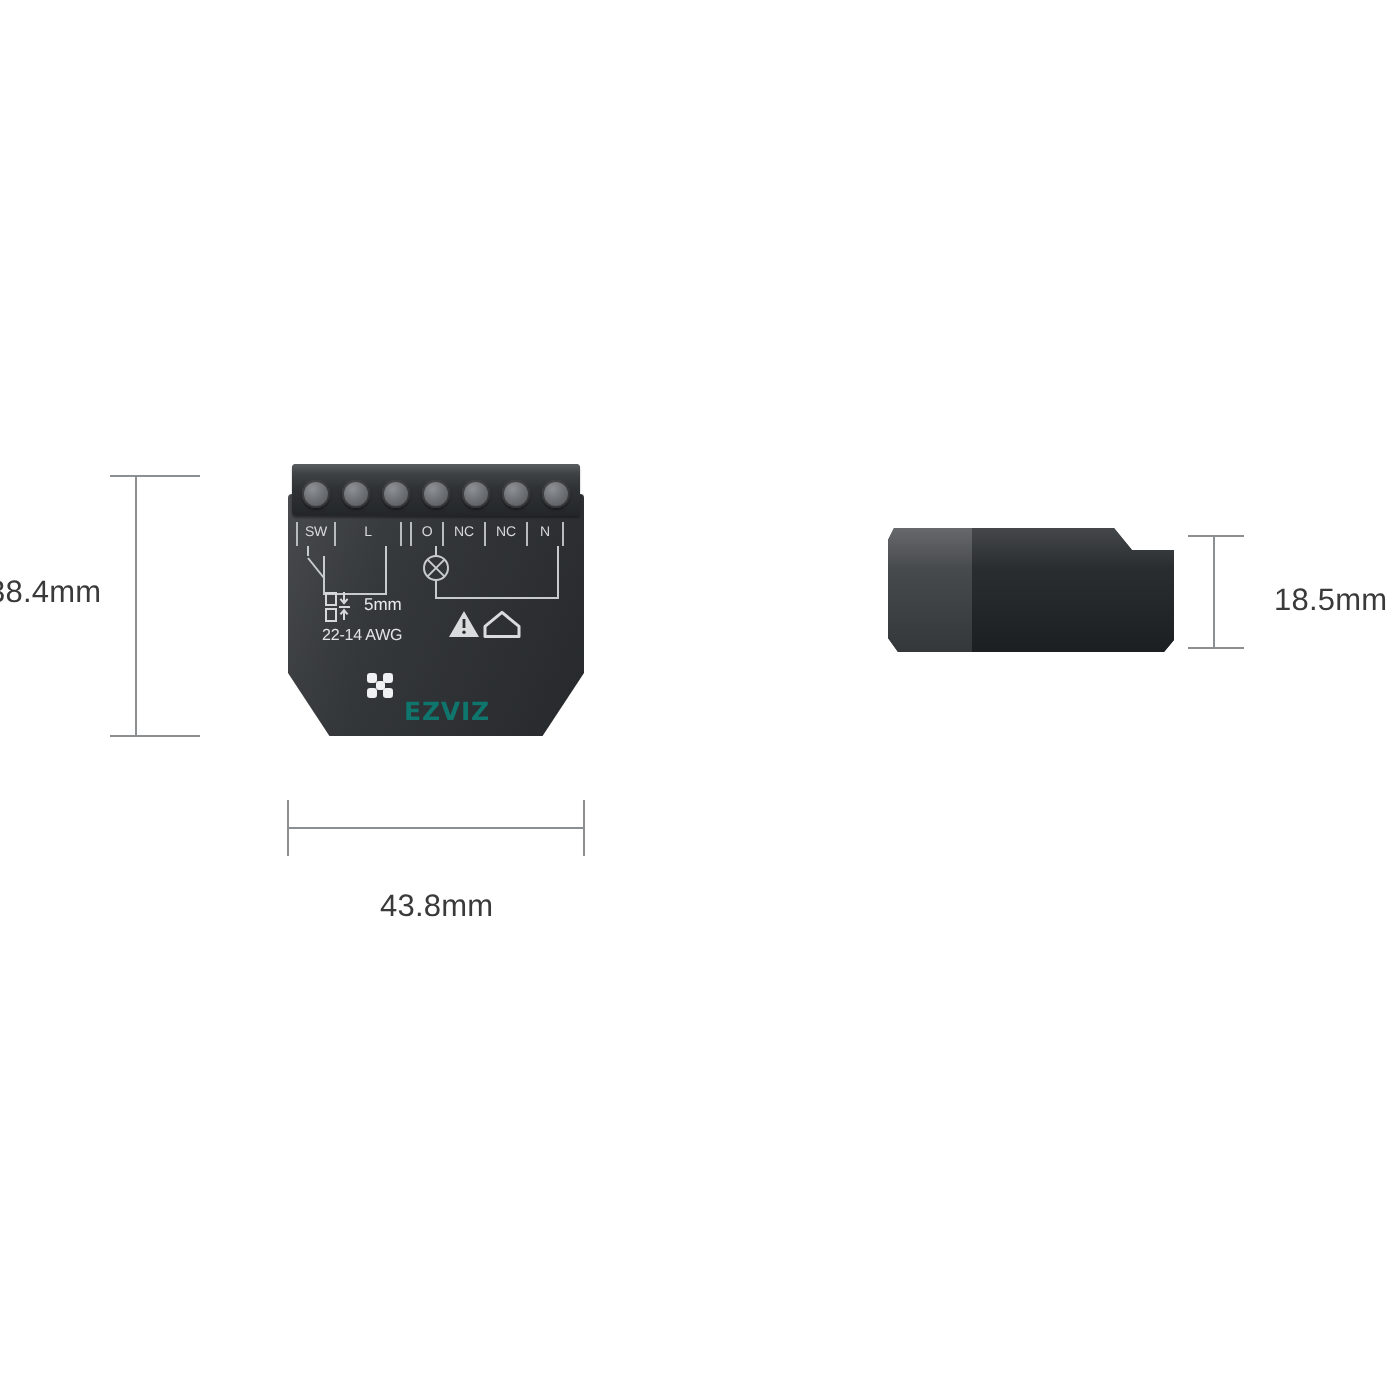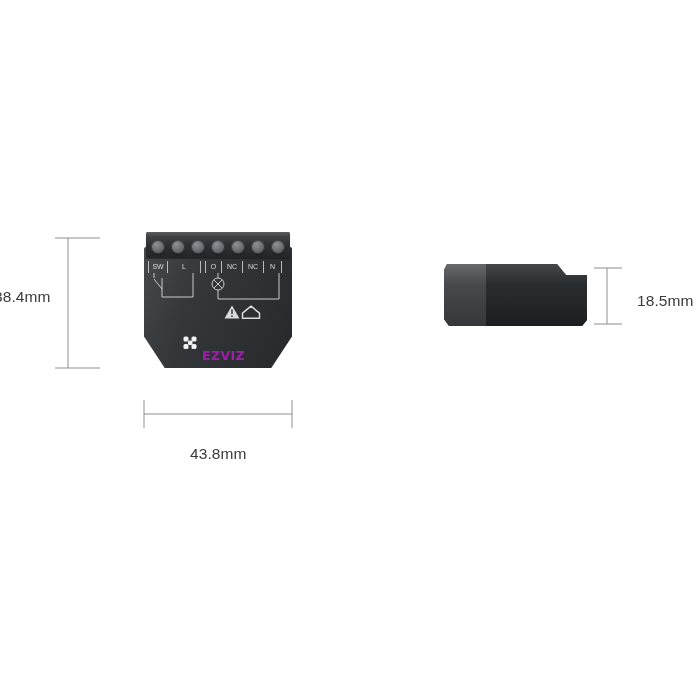--- a/index.html
+++ b/index.html
@@ -202,21 +202,21 @@
     top: 103px;
     width: 74px;
     height: 15px;
     display: flex;
     align-items: center;
     gap: 4px;
   }
   #brand-name {
     font-size: 12.5px;
     font-weight: bold;
-    color: #a21caf;
+    color: #0f766e;
     letter-spacing: 0.4px;
     font-family: "DejaVu Sans", sans-serif;
     margin-top: 25px;
   }
 
   
   #side-view {
     position: absolute;
     left: 444px;
     top: 264px;
@@ -343,20 +343,35 @@
 
           <path d="M70 1 L70 6"></path>
           <circle cx="70" cy="12" r="6"></circle>
           <path d="M65.8 7.8 L74.2 16.2"></path>
           <path d="M74.2 7.8 L65.8 16.2"></path>
           <path d="M70 18 L70 27 L131 27 L131 1"></path>
         </g>
       </svg>
     </div>
 
+    <div id="wire-info">
+      <svg width="20" height="18" viewBox="0 0 20 18" style="position:absolute;left:0;top:1px">
+        <g stroke="#d6d8da" stroke-width="1" fill="none">
+          <rect x="2" y="1.5" width="5" height="6"></rect>
+          <rect x="2" y="9.5" width="5" height="6"></rect>
+          <path d="M11 1 L11 6"></path>
+          <path d="M9.2 4.4 L11 6.6 L12.8 4.4"></path>
+          <path d="M11 15 L11 10.5"></path>
+          <path d="M9.2 12.2 L11 10 L12.8 12.2"></path>
+          <path d="M8.5 8.5 L14 8.5"></path>
+        </g>
+      </svg>
+      <div id="strip-len-text">5mm</div>
+      <div id="awg-text">22-14 AWG</div>
+    </div>
 
     <div id="cert-icons">
       <svg width="46" height="16" viewBox="0 0 46 16">
         <g>
           <path d="M9 1.5 L16.5 14.5 L1.5 14.5 Z" fill="#d9dbdd"></path>
           <path d="M9 5.5 L9 10" stroke="#2b2e31" stroke-width="1.4" fill="none"></path>
           <circle cx="9" cy="12.1" r="0.85" fill="#2b2e31"></circle>
         </g>
         <g>
           <path d="M28 2.2 L36.5 9.2 L36.5 14.2 L19.5 14.2 L19.5 9.2 Z" fill="none" stroke="#d9dbdd" stroke-width="1.5" stroke-linejoin="round"></path>

